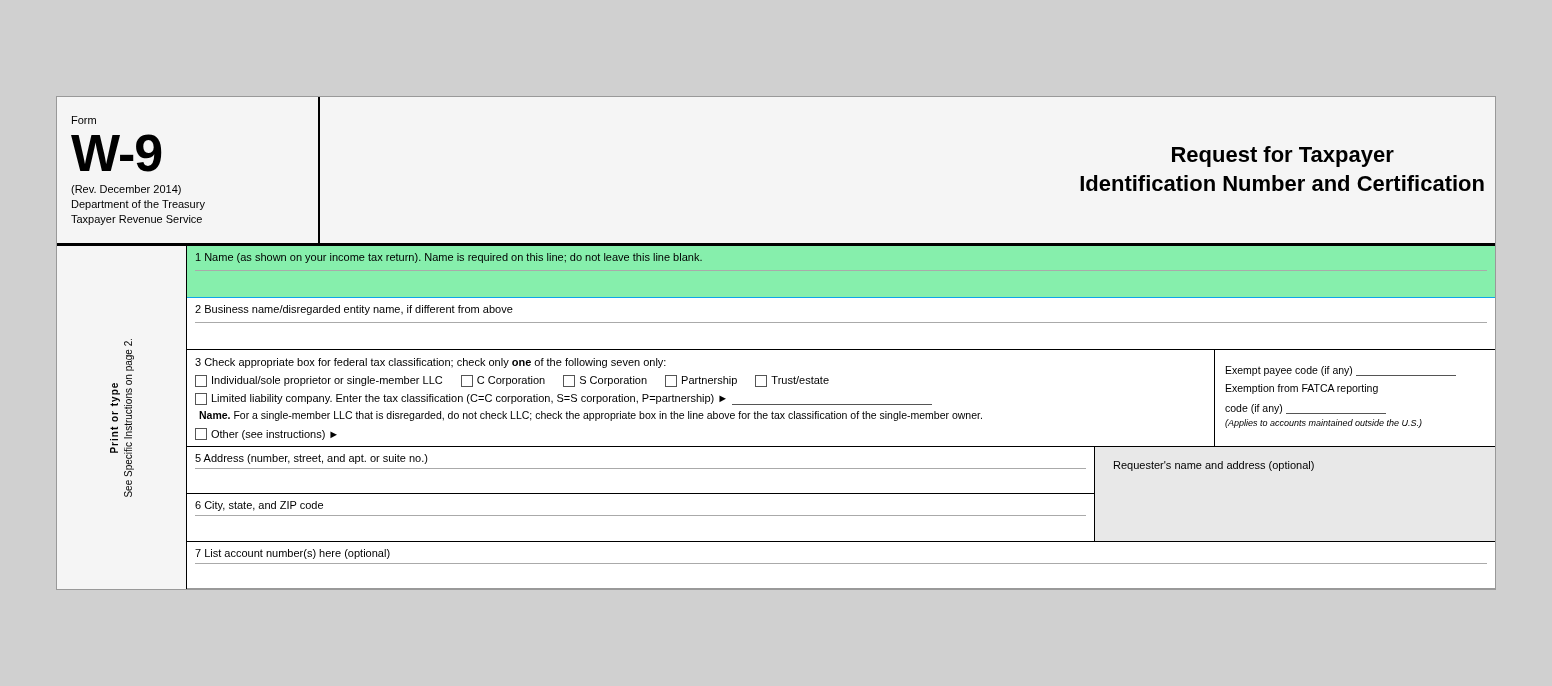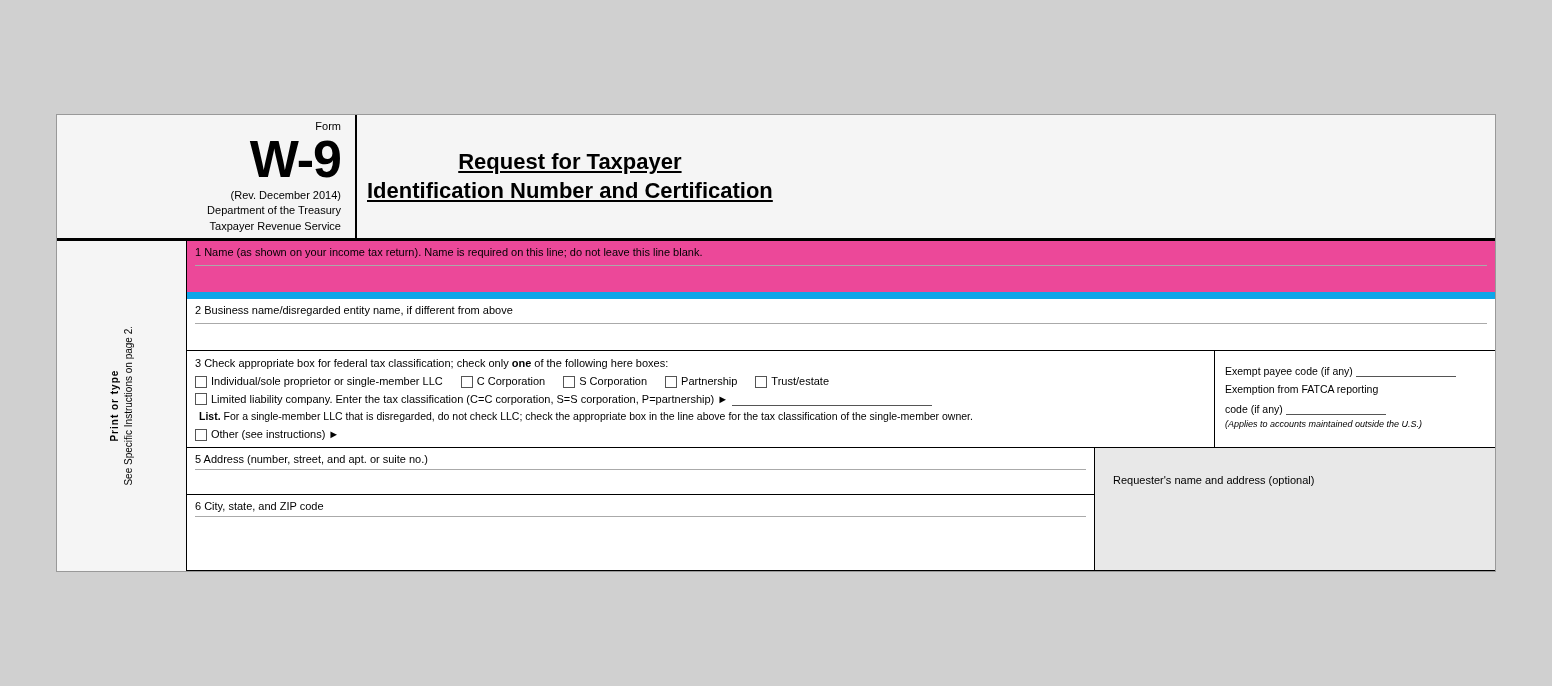--- a/index.html
+++ b/index.html
@@ -17,25 +17,24 @@
       background: #f5f5f5;
       width: 1440px;
       border: 1px solid #999;
     }
     
     .header {
       display: flex;
       border-bottom: 3px solid #000;
     }
     .header-left {
-      width: 300px;
-      padding: 4px 14px;
+      width: 263px;
+      padding: 16px 14px;
       border-right: 2px solid #000;
       flex-shrink: 0;
-      text-align: right;
     }
     .header-left .form-label {
       font-size: 11px;
       font-weight: normal;
     }
     .header-left .form-number {
       font-size: 52px;
       font-weight: 900;
       line-height: 1;
       letter-spacing: -1px;
@@ -46,24 +45,23 @@
     }
     .header-left .dept {
       font-size: 11px;
       line-height: 1.4;
       margin-top: 2px;
     }
     .header-center {
       flex: 1;
       display: flex;
       align-items: center;
-      justify-content: flex-start;
+      justify-content: flex-end;
       text-align: center;
       padding: 10px;
-      text-decoration: underline;
     }
     .header-center .title {
       font-size: 22px;
       font-weight: 900;
       line-height: 1.3;
     }
     .header-right {
       width: 200px;
       padding: 10px 14px;
       border-left: 2px solid #000;
@@ -109,22 +107,22 @@
     .field-row {
       border-bottom: 1px solid #000;
       background: #fff;
     }
     .field-label {
       font-size: 11px;
       padding: 4px 8px 2px;
     }
     
     .row1 {
-      border-bottom: 7px solid #0ea5e9;
-      background: #ec4899;
+      border-bottom: 1px solid #0ea5e9;
+      background: #86efac;
     }
     .row1 .field-label {
       padding: 5px 8px;
     }
     .row1 .input-line {
       height: 22px;
       border-top: 1px solid #aaa;
       margin: 2px 8px 5px;
     }
     
@@ -253,21 +251,21 @@
     }
     .row6 .field-label { padding: 0; }
     .row6 .input-line {
       height: 20px;
       border-top: 1px solid #aaa;
       margin-top: 4px;
     }
     .row56-right {
       width: 400px;
       flex-shrink: 0;
-      padding: 22px 10px;
+      padding: 8px 10px;
       background: #e8e8e8;
     }
     
     .row7 {
       background: #fff;
       padding: 5px 8px;
       border-bottom: 1px solid #999;
     }
     .row7 .field-label { padding: 0; }
     .row7 .input-line {
@@ -317,21 +315,21 @@
       </div>
 
       <div class="row2 field-row">
         <div class="field-label">2  Business name/disregarded entity name, if different from above</div>
         <div class="input-line"></div>
       </div>
 
       <div class="row34">
         <div class="row3">
           <div class="row3-header">
-            <span>3  Check appropriate box for federal tax classification; check only </span><strong>one</strong><span> of the following here boxes:</span>
+            <span>3  Check appropriate box for federal tax classification; check only </span><strong>one</strong><span> of the following seven only:</span>
           </div>
           <div class="checkboxes-row">
             <div class="checkbox-item">
               <div class="checkbox-box"></div>
               <span>Individual/sole proprietor or single-member LLC</span>
             </div>
             <div class="checkbox-item">
               <div class="checkbox-box"></div>
               <span>C Corporation</span>
             </div>
@@ -347,21 +345,21 @@
               <div class="checkbox-box"></div>
               <span>Trust/estate</span>
             </div>
           </div>
           <div class="llc-row">
             <div class="checkbox-box"></div>
             <span>Limited liability company. Enter the tax classification (C=C corporation, S=S corporation, P=partnership) ►</span>
             <span class="llc-input-line"></span>
           </div>
           <div class="note-row">
-            <strong>List.</strong><span> For a single-member LLC that is disregarded, do not check LLC; check the appropriate box in the line above for the tax classification of the single-member owner.</span>
+            <strong>Name.</strong><span> For a single-member LLC that is disregarded, do not check LLC; check the appropriate box in the line above for the tax classification of the single-member owner.</span>
           </div>
           <div class="other-row">
             <div class="checkbox-box"></div>
             <span>Other (see instructions) ►</span>
           </div>
         </div>
         <div class="row4">
           <div class="exempt-line">
             <span>Exempt payee code (if any)</span> <span class="underline"></span>
           </div>
@@ -385,16 +383,20 @@
             <div class="field-label">6  City, state, and ZIP code</div>
             <div class="input-line"></div>
           </div>
         </div>
         <div class="row56-right">
           <div class="field-label">Requester's name and address (optional)</div>
           <div class="input-line" style="height:60px; border-top:none;"></div>
         </div>
       </div>
 
+      <div class="row7">
+        <div class="field-label">7  List account number(s) here (optional)</div>
+        <div class="input-line"></div>
+      </div>
 
     </div>
   </div>
 </div>
 
 </body></html>

